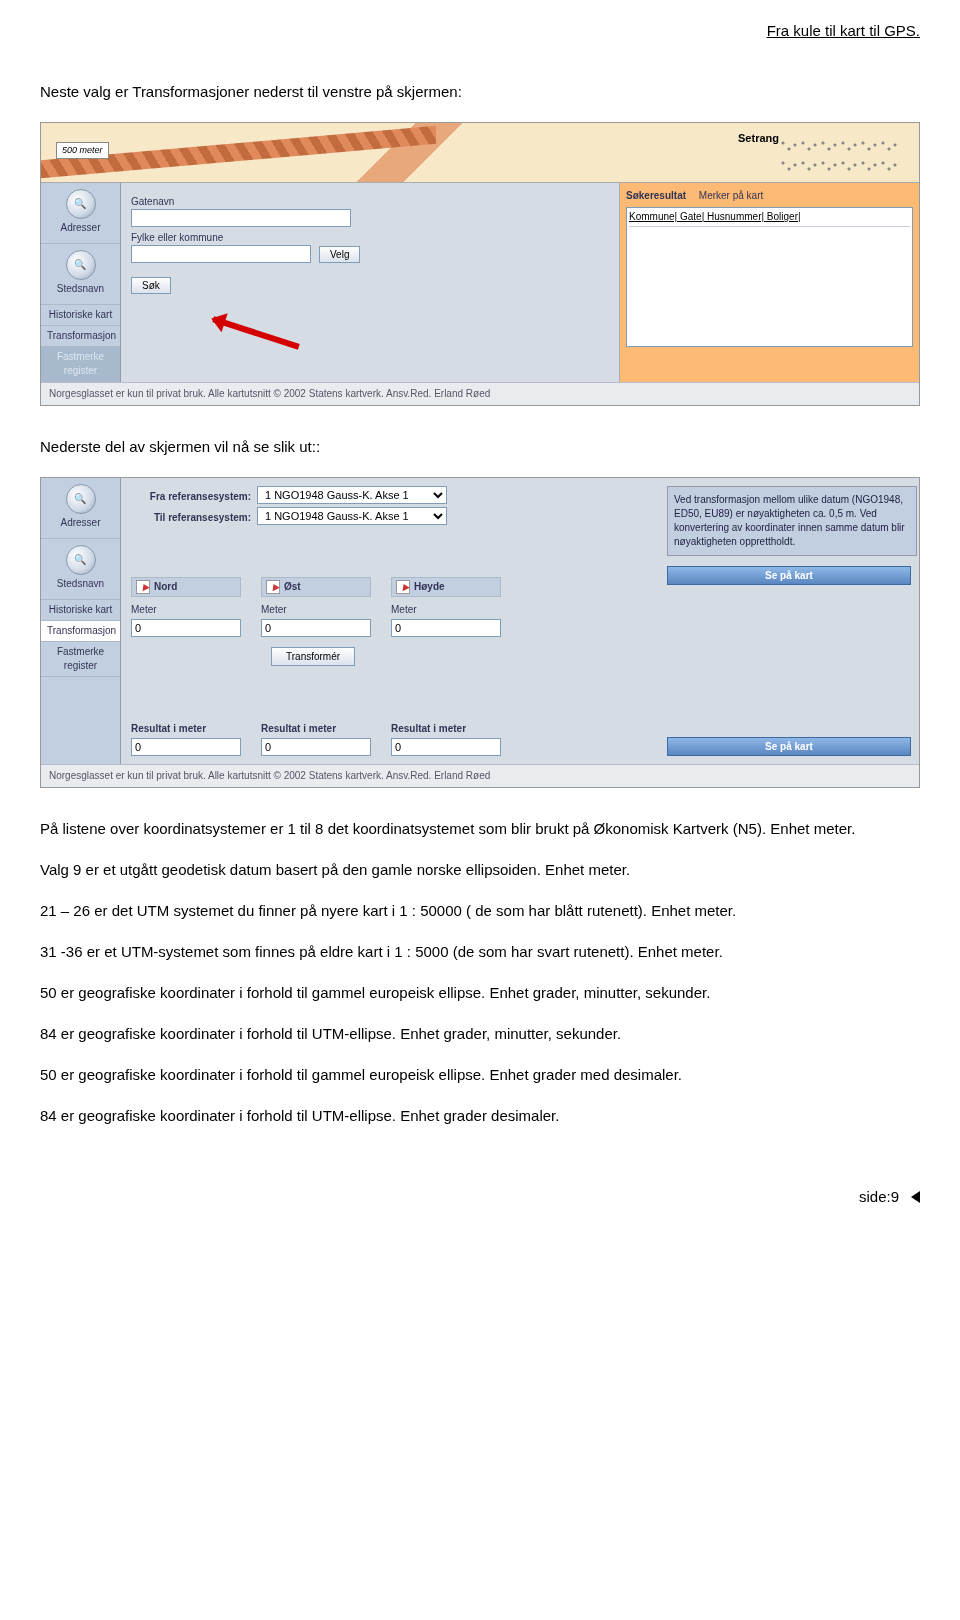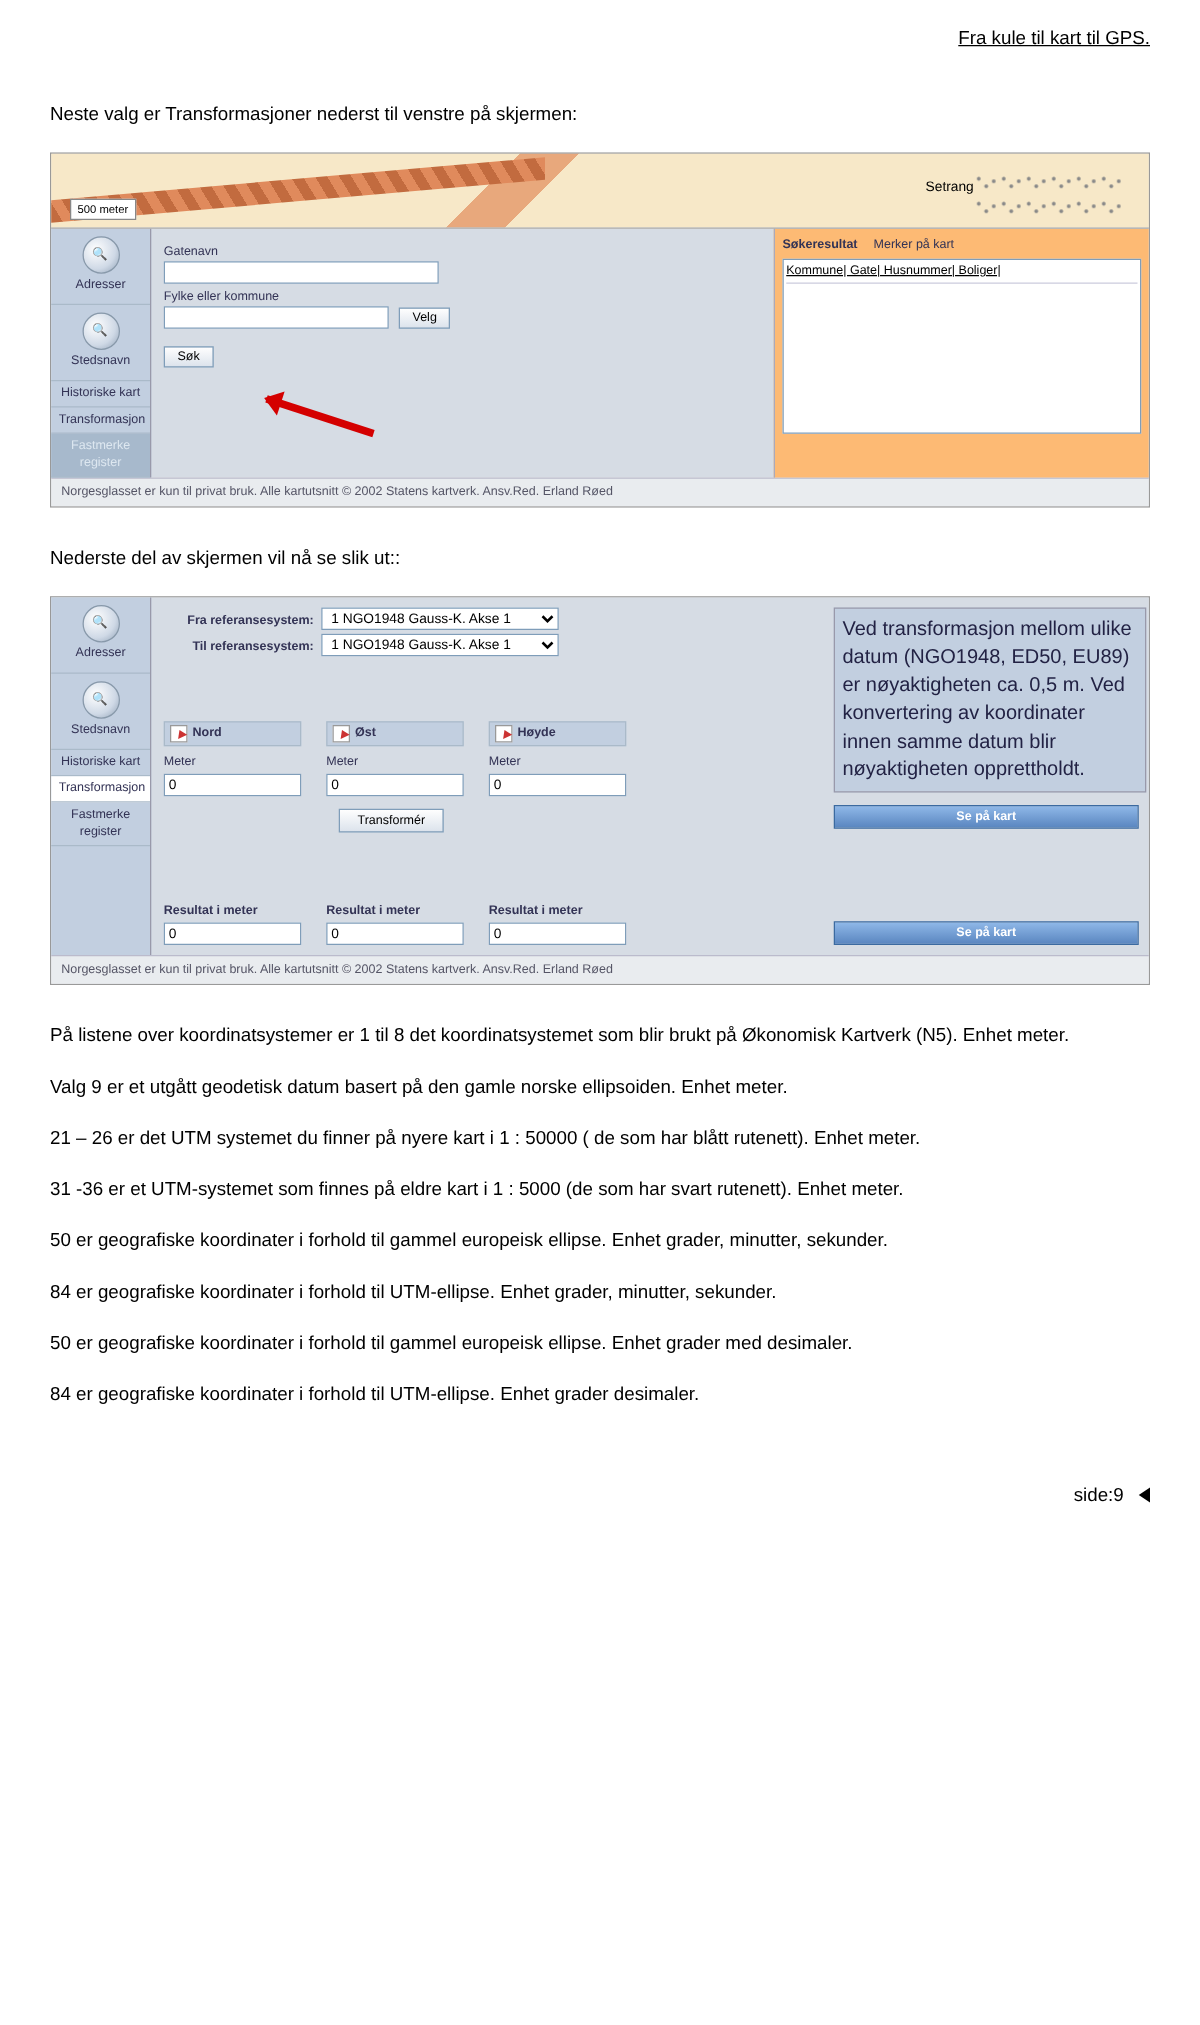--- a/index.html
+++ b/index.html
@@ -30,29 +30,29 @@
   
   .map-strip {
     height: 60px;
     background: linear-gradient(135deg,#f7e8c8 0 40%, #e8a87c 40% 45%, #f7e8c8 45% 100%);
     position: relative;
     border-bottom: 1px solid #aaa;
   }
   .map-road { position:absolute; left:0; top:20px; width:45%; height:18px;
     background: repeating-linear-gradient(60deg,#c26b3f,#c26b3f 8px,#e08a5c 8px,#e08a5c 16px);
     transform: skewY(-5deg); }
-  .map-label { position:absolute; right:140px; top:20px; font-weight:normal; }
+  .map-label { position:absolute; right:140px; top:8px; font-weight:bold; }
   .map-dots { position:absolute; right:20px; top:14px; width:120px; height:40px;
     background: radial-gradient(circle at 20% 30%, #888 1px, transparent 2px),
                 radial-gradient(circle at 50% 60%, #888 1px, transparent 2px),
                 radial-gradient(circle at 80% 40%, #888 1px, transparent 2px);
     background-size: 20px 20px;
   }
-  .map-scale { position:absolute; left:15px; bottom:6px; background:#fff; border:1px solid #888;
-    font-size:9px; padding:1px 5px; }
+  .map-scale { position:absolute; left:15px; bottom:23px; background:#fff; border:1px solid #888;
+    font-size:9px; padding:1px 5px;font-style:italic; }
   
   .panel-row { display:flex; background:#d6dce4; }
   .sidebar { width:80px; background:#c2cfe0; border-right:1px solid #99a; }
   .sb-item { padding:4px 4px 8px; text-align:center; border-bottom:1px solid #aabac9; font-size:10px; color:#335; }
   .sb-item.small { text-align:center; padding:3px 6px; }
   .sb-icon { width:30px; height:30px; margin:2px auto; border-radius:50%;
     background: radial-gradient(circle at 35% 35%, #fff, #cfd9e6 60%, #8ea0b5);
     border:1px solid #8899aa; display:flex; align-items:center; justify-content:center; }
   
   .form-area { flex:1; padding:8px 10px; position:relative; }
@@ -73,21 +73,21 @@
   .footer-note { background:#e9ecef; border-top:1px solid #bbc; padding:4px 8px; font-size:10px; color:#556; }
   
   .arrow { position:absolute; width:90px; height:6px; background:#d40000; transform:rotate(18deg);
     left:90px; bottom:46px; z-index:5; }
   .arrow::before { content:""; position:absolute; left:-12px; top:-7px; border:10px solid transparent; border-right:14px solid #d40000; }
   
   .coord-col { display:flex; flex-direction:column; gap:2px;margin-top:44px; }
   .coord-hdr { display:flex; align-items:center; gap:4px; font-size:10px; font-weight:bold; color:#335; background:#c2cfe0; padding:2px 4px; border:1px solid #aabac9; }
   .coord-icon { width:14px; height:14px; background:#fff; border:1px solid #999; display:inline-block; position:relative; }
   .coord-icon::after { content:""; position:absolute; left:3px; bottom:3px; border:4px solid transparent; border-bottom:6px solid #c33; transform:rotate(-25deg); }
-  .info-box { width:250px; background:#c2cfe0; border:1px solid #99a; padding:6px; font-size:16px; color:#224; }
+  .info-box { width:250px; background:#c2cfe0; border:1px solid #99a; padding:6px; font-size:10px; color:#224; }
   
   .page-footer { text-align:right; margin-top:60px; font-size:15px; }
   .tri { display:inline-block; margin-left:6px; border:6px solid transparent; border-right:9px solid #000; vertical-align:-1px; }
 </style>
 </head>
 <body>
 
 <div class="header-link">Fra kule til kart til GPS.</div>
 
 <p class="body-text">Neste valg er Transformasjoner nederst til venstre på skjermen:</p>

